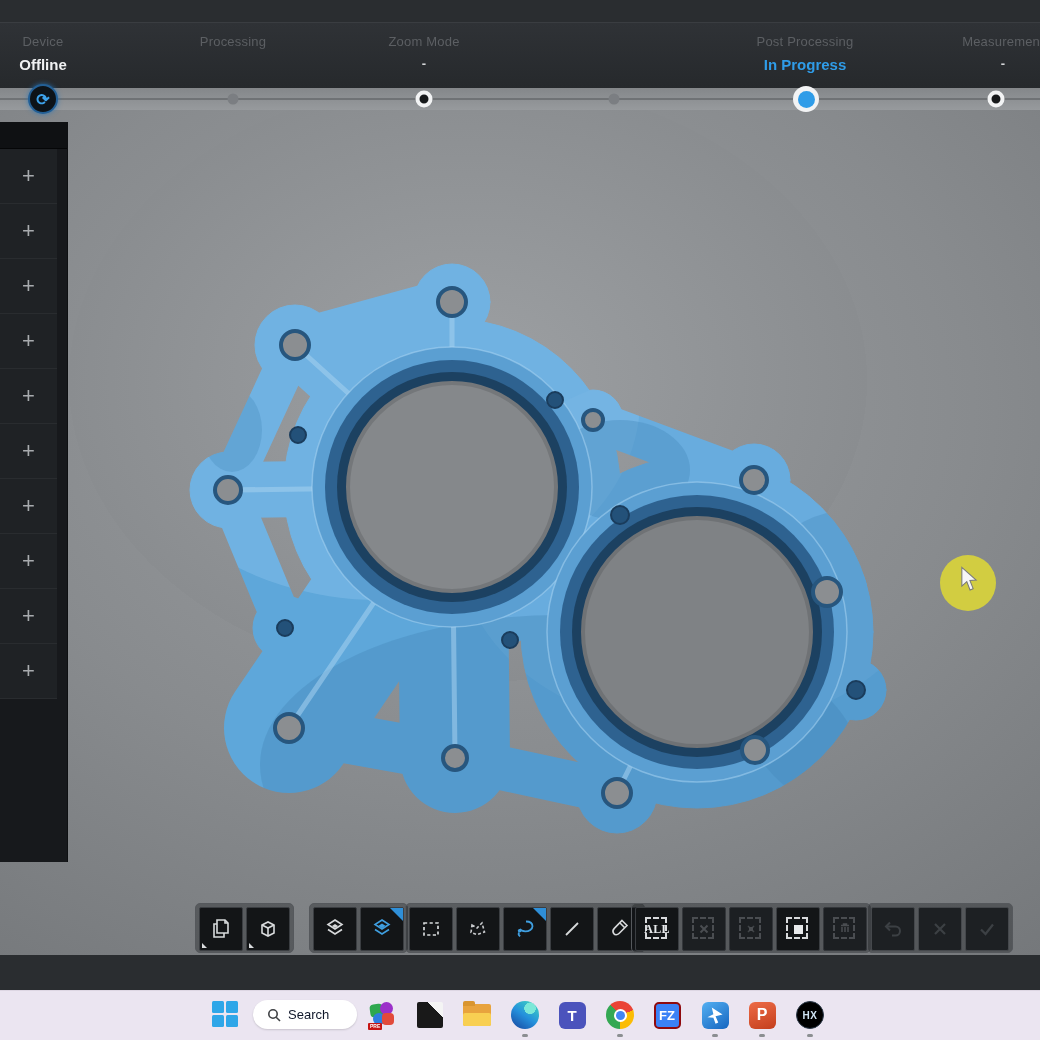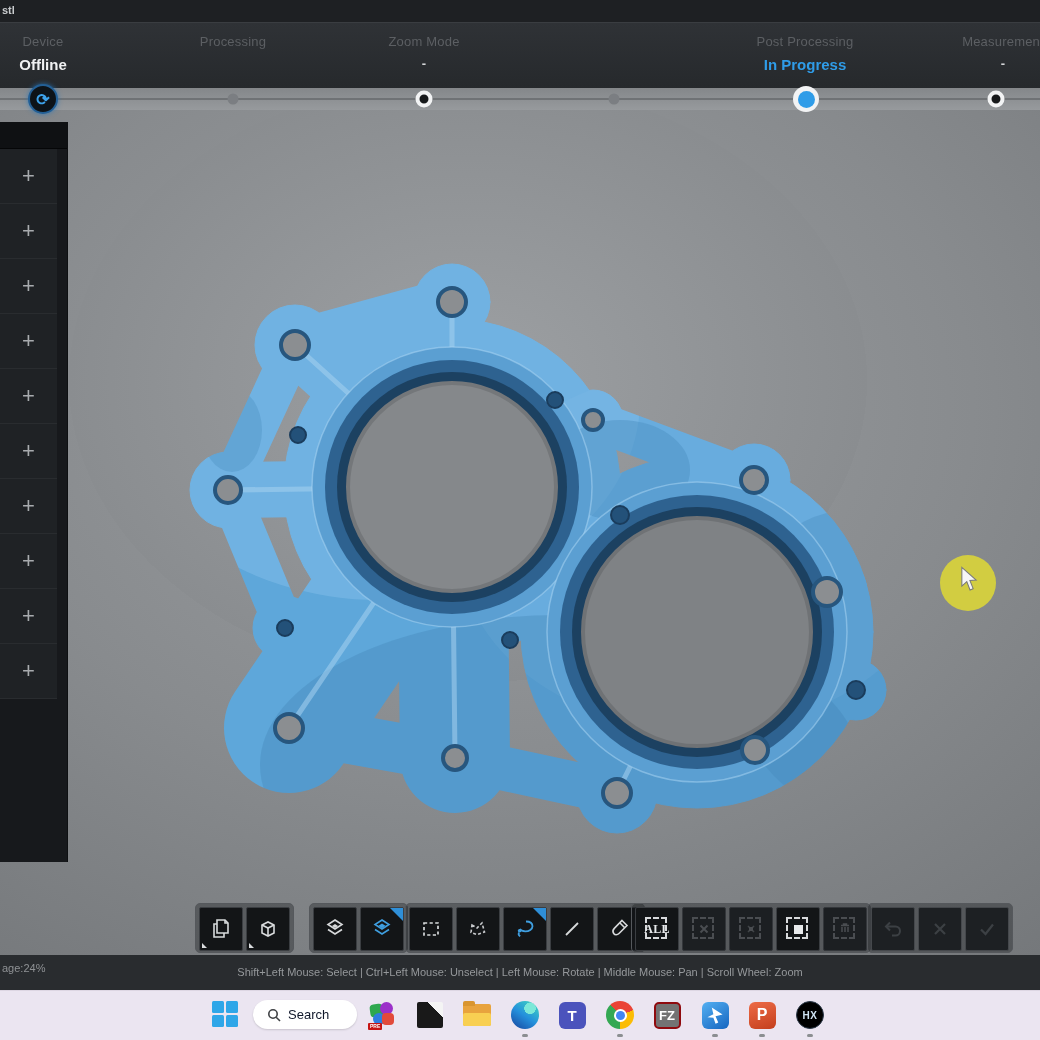--- a/index.html
+++ b/index.html
@@ -97,43 +97,40 @@
   .ic-edge{width:28px;height:28px;border-radius:50%;
        background:radial-gradient(circle at 68% 26%,#7ce8d8 0 20%,rgba(0,0,0,0) 21%),
                   linear-gradient(215deg,#3fd2c2 8%,#2490dc 52%,#1a56ac 88%);}
   .ic-teams{width:27px;height:27px;border-radius:6px;background:#4b53bc;color:#fff;
        display:flex;align-items:center;justify-content:center;font-size:15px;font-weight:bold;}
   .ic-chrome{position:relative;width:28px;height:28px;border-radius:50%;
        background:conic-gradient(from -45deg,#ea4335 0 115deg,#fbbc05 0 225deg,#34a853 0 360deg);
        display:flex;align-items:center;justify-content:center;}
   .ic-chrome .w{width:13px;height:13px;border-radius:50%;background:#fff;display:flex;align-items:center;justify-content:center;}
   .ic-chrome .b{width:9px;height:9px;border-radius:50%;background:#4285f4;}
-  .ic-fz{width:27px;height:27px;border-radius:5px;background:#737373;color:#fff;border:2px solid #8f0a0e;
+  .ic-fz{width:27px;height:27px;border-radius:5px;background:#3b82f6;color:#fff;border:2px solid #8f0a0e;
        display:flex;align-items:center;justify-content:center;font-size:13px;font-weight:bold;box-sizing:border-box;}
   .ic-pointer{position:relative;width:27px;height:27px;border-radius:6px;background:linear-gradient(145deg,#54b0f2,#1565c0);}
   .ic-pointer i{position:absolute;inset:0;background:#fff;
        clip-path:polygon(22% 58%, 44% 47%, 38% 22%, 78% 48%, 52% 55%, 62% 78%, 52% 82%, 44% 60%);}
   .ic-ppt{width:27px;height:27px;border-radius:6px;background:linear-gradient(160deg,#ed6c47,#c43e1c);color:#fff;
        display:flex;align-items:center;justify-content:center;font-size:16px;font-weight:bold;}
   .ic-hx{width:28px;height:28px;border-radius:50%;background:#000000;border:1px solid #2c3a4a;color:#cfe3f2;
        display:flex;align-items:center;justify-content:center;font-size:10px;font-weight:bold;letter-spacing:.5px;box-sizing:border-box;}
 
   
   #cursorHi{position:absolute;left:940px;top:555px;width:56px;height:56px;border-radius:50%;
             background:#d8d33c;opacity:.93;z-index:5;}
   #cursorHi svg{position:absolute;left:18px;top:11px;}
 </style>
 </head>
 <body>
 
 <div id="app">
 
-  <div id="titlebar">
-    <span class="fname">stl</span>
-  </div>
 
   <div id="navbar">
     <div class="step" style="left:-42px">
       <span class="lbl">Device</span>
       <span class="sta white">Offline</span>
     </div>
     <div class="step" style="left:148px">
       <span class="lbl">Processing</span>
       <span class="sta"></span>
     </div>
@@ -412,24 +409,20 @@
       </svg>
     </div>
   </div>
 
   <div id="cursorHi">
     <svg width="22" height="26" viewBox="0 0 13 20">
       <path d="M1 1 L1 15.5 L4.8 12 L7.3 18.5 L9.7 17.4 L7.2 11.2 L12 10.8 Z" fill="#fff" stroke="#777" stroke-width="0.8"></path>
     </svg>
   </div>
 
-  <div id="statusbar">
-    <span class="lefttxt">age:24%</span>
-    <div class="hints">Shift+Left Mouse: Select | Ctrl+Left Mouse: Unselect | Left Mouse: Rotate | Middle Mouse: Pan | Scroll Wheel: Zoom</div>
-  </div>
 
   <div id="taskbar"></div>
   <div id="startbtn">
       <b></b>
       <b></b>
       <b></b>
       <b></b>
     </div>
   <div id="searchbox">
     <svg width="14" height="14" viewBox="0 0 14 14" fill="none" stroke="#3f4144" stroke-width="1.6">

